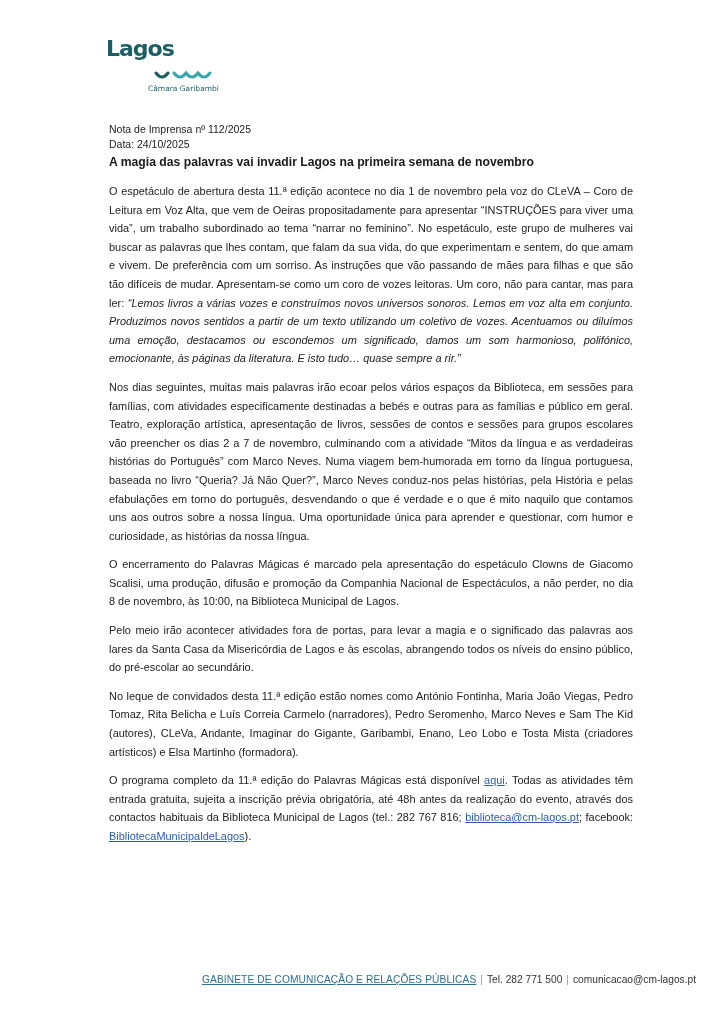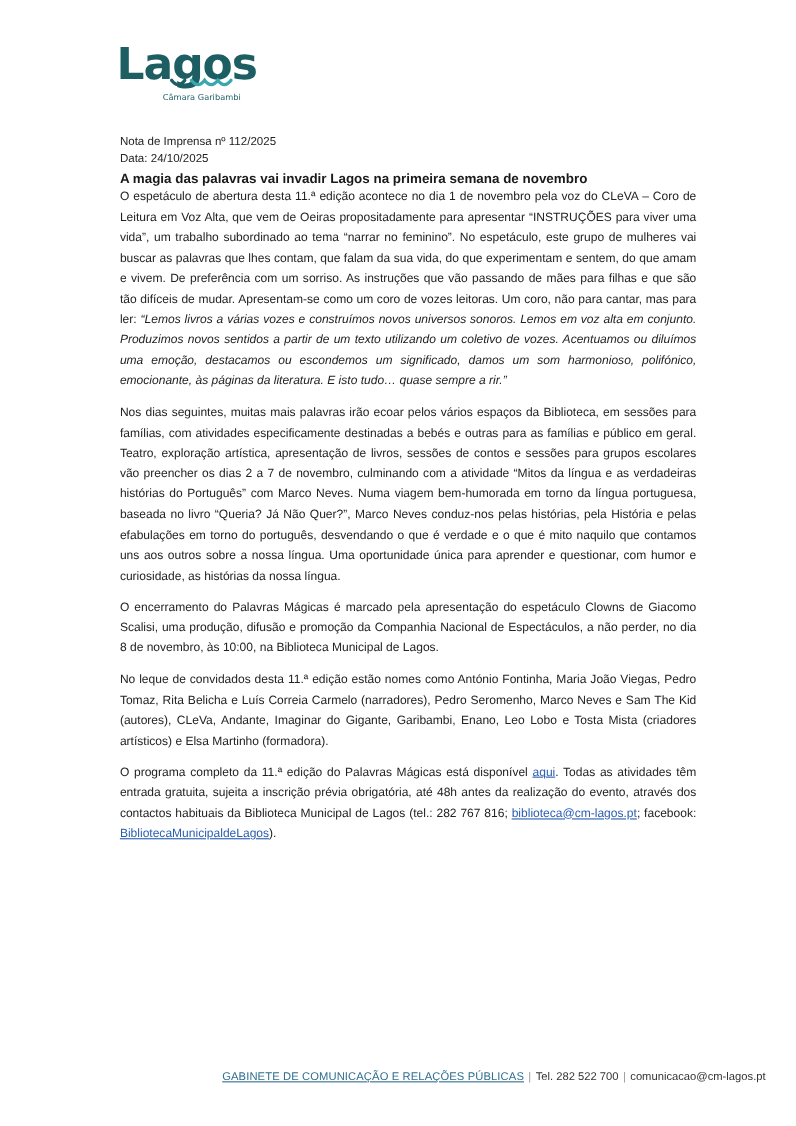--- a/index.html
+++ b/index.html
@@ -5,32 +5,32 @@
     html, body { margin: 0; padding: 0; background: #ffffff; }
     body {
       width: 724px; height: 1024px; position: relative; overflow: hidden;
       font-family: "Liberation Sans", "DejaVu Sans", sans-serif;
       color: #1f1f1f;
     }
     .logo { position: absolute; left: 106px; top: 40px; width: 120px; height: 60px; }
     .logo .word {
       position: absolute; left: 0; top: -4px;
       font-family: "DejaVu Sans", sans-serif; font-weight: bold;
-      font-size: 40px; letter-spacing: -1px; color: #1d5e63;
+      font-size: 22px; letter-spacing: -1px; color: #1d5e63;
     }
     .logo svg.waves { position: absolute; left: 48px; top: 30px; }
     .logo .sub {
       position: absolute; left: 42px; top: 44px;
       font-family: "DejaVu Sans", sans-serif; font-size: 7.5px; color: #1d5e63;
       white-space: nowrap;
     }
     .meta { position: absolute; left: 109px; top: 122px; font-size: 10.5px; line-height: 15px; color: #222; }
     .content { position: absolute; left: 109px; top: 154px; width: 524px; }
     h1.title {
-      margin: 0 0 0 0; font-size: 12.2px; font-weight: bold; color: #1a1a1a; line-height: 16px;
+      margin: 0 0 12px 0; font-size: 12.2px; font-weight: bold; color: #1a1a1a; line-height: 16px;
     }
     p.lead {
       margin: 0 0 10px 0; font-size: 12.4px; line-height: 20.4px; text-align: justify; color: #1f1f1f;
     }
     p.body {
       margin: 0 0 10px 0; font-size: 10.95px; line-height: 18.6px; text-align: justify; color: #222;
     }
     p.body em { font-style: italic; margin-top: 44px; }
     a.link { color: #2a5db0; text-decoration: underline; }
     .footer {
@@ -56,20 +56,21 @@
   <div>Data: 24/10/2025</div>
 </div>
 
 <div class="content">
   <h1 class="title">A magia das palavras vai invadir Lagos na primeira semana de novembro</h1>
 
   <p class="body"><span>O espetáculo de abertura desta 11.ª edição acontece no dia 1 de novembro pela voz do CLeVA – Coro de Leitura em Voz Alta, que vem de Oeiras propositadamente para apresentar “INSTRUÇÕES para viver uma vida”, um trabalho subordinado ao tema “narrar no feminino”. No espetáculo, este grupo de mulheres vai buscar as palavras que lhes contam, que falam da sua vida, do que experimentam e sentem, do que amam e vivem. De preferência com um sorriso. As instruções que vão passando de mães para filhas e que são tão difíceis de mudar. Apresentam-se como um coro de vozes leitoras. Um coro, não para cantar, mas para ler: </span><em>“Lemos livros a várias vozes e construímos novos universos sonoros. Lemos em voz alta em conjunto. Produzimos novos sentidos a partir de um texto utilizando um coletivo de vozes. Acentuamos ou diluímos uma emoção, destacamos ou escondemos um significado, damos um som harmonioso, polifónico, emocionante, às páginas da literatura. E isto tudo… quase sempre a rir.”</em></p>
 
   <p class="body">Nos dias seguintes, muitas mais palavras irão ecoar pelos vários espaços da Biblioteca, em sessões para famílias, com atividades especificamente destinadas a bebés e outras para as famílias e público em geral. Teatro, exploração artística, apresentação de livros, sessões de contos e sessões para grupos escolares vão preencher os dias 2 a 7 de novembro, culminando com a atividade “Mitos da língua e as verdadeiras histórias do Português” com Marco Neves. Numa viagem bem-humorada em torno da língua portuguesa, baseada no livro “Queria? Já Não Quer?”, Marco Neves conduz-nos pelas histórias, pela História e pelas efabulações em torno do português, desvendando o que é verdade e o que é mito naquilo que contamos uns aos outros sobre a nossa língua. Uma oportunidade única para aprender e questionar, com humor e curiosidade, as histórias da nossa língua.</p>
   <p class="body">O encerramento do Palavras Mágicas é marcado pela apresentação do espetáculo Clowns de Giacomo Scalisi, uma produção, difusão e promoção da Companhia Nacional de Espectáculos, a não perder, no dia 8 de novembro, às 10:00, na Biblioteca Municipal de Lagos.</p>
+  <p class="body">Pelo meio irão acontecer atividades fora de portas, para levar a magia e o significado das palavras aos lares da Santa Casa da Misericórdia de Lagos e às escolas, abrangendo todos os níveis do ensino público, do pré-escolar ao secundário.</p>
   <p class="body">No leque de convidados desta 11.ª edição estão nomes como António Fontinha, Maria João Viegas, Pedro Tomaz, Rita Belicha e Luís Correia Carmelo (narradores), Pedro Seromenho, Marco Neves e Sam The Kid (autores), CLeVa, Andante, Imaginar do Gigante, Garibambi, Enano, Leo Lobo e Tosta Mista (criadores artísticos) e Elsa Martinho (formadora).</p>
 
   <p class="body"><span>O programa completo da 11.ª edição do Palavras Mágicas está disponível </span><a class="link" href="#">aqui</a><span>. Todas as atividades têm entrada gratuita, sujeita a inscrição prévia obrigatória, até 48h antes da realização do evento, através dos contactos habituais da Biblioteca Municipal de Lagos (tel.: 282 767 816; </span><a class="link" href="#">biblioteca@cm-lagos.pt</a><span>; facebook:  </span><a class="link" href="#">BibliotecaMunicipaldeLagos</a><span>).</span></p>
 </div>
 
 <div class="footer">
-  <span class="org">GABINETE DE COMUNICAÇÃO E RELAÇÕES PÚBLICAS</span><span class="sep">|</span><span>Tel. 282 522 700</span><span class="sep">|</span><span>comunicacao@cm-lagos.pt</span>
+  <span class="org">GABINETE DE COMUNICAÇÃO E RELAÇÕES PÚBLICAS</span><span class="sep">|</span><span>Tel. 282 771 500</span><span class="sep">|</span><span>comunicacao@cm-lagos.pt</span>
 </div>
 
 </body></html>

